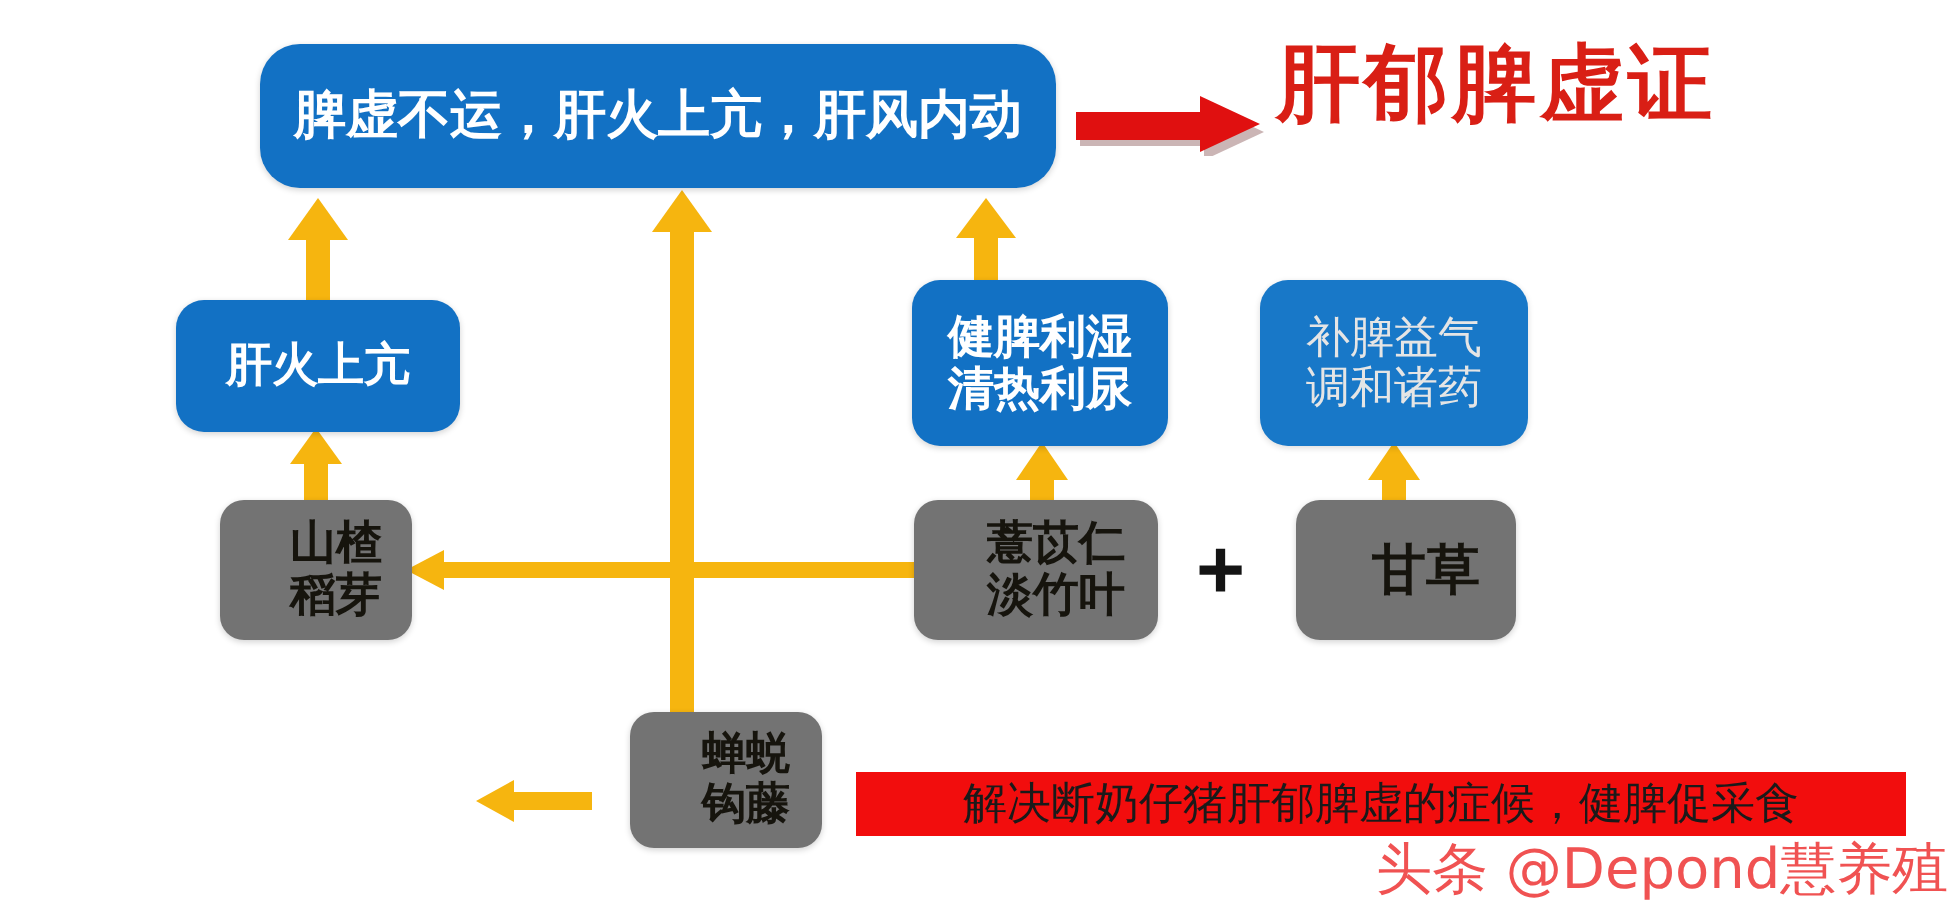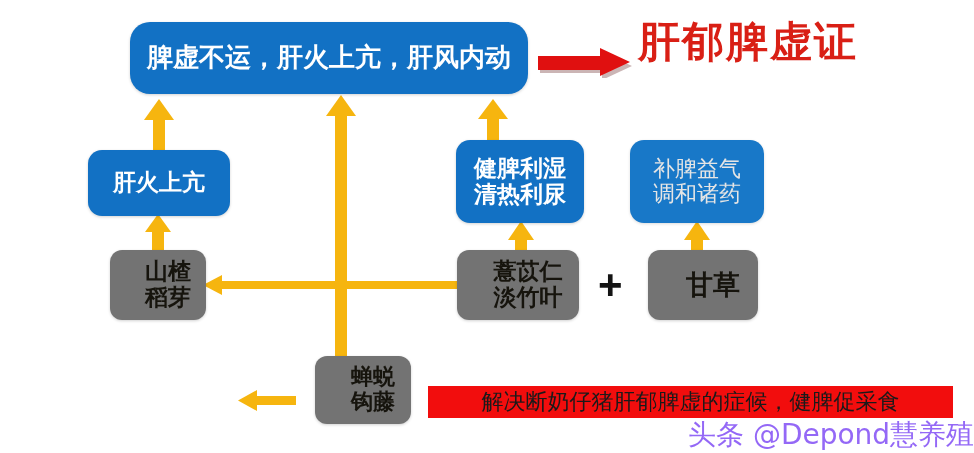--- a/index.html
+++ b/index.html
@@ -112,21 +112,21 @@
     color: #1a1a1a;
     white-space: nowrap;
     letter-spacing: 0px;
   }
 
   
   #watermark {
     position: absolute;
     left: 688px; top: 416px;
     font-size: 28px;
-    color: #8b5cf6;
+    color: #ef4444;
     opacity: 0.92;
     white-space: nowrap;
     z-index: 9;
     font-family: "DejaVu Sans", "Liberation Sans", sans-serif;
   }
 
   
   #wires {
     position: absolute;
     left: 0; top: 0;

